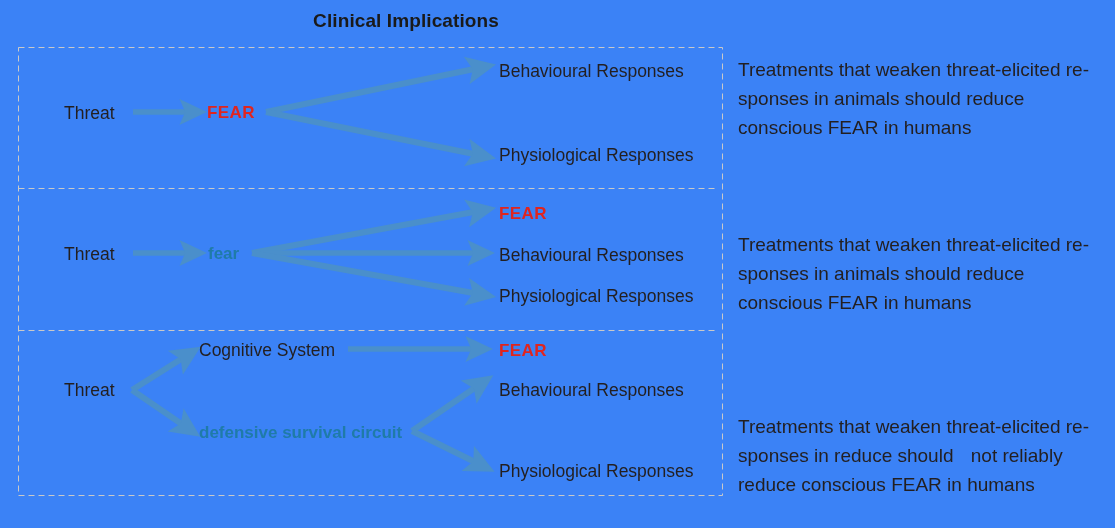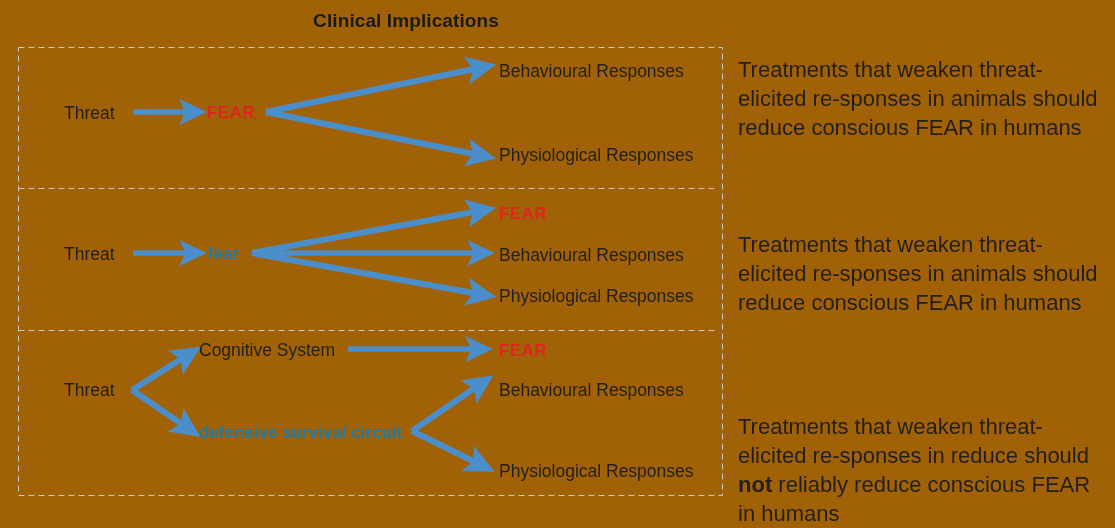--- a/index.html
+++ b/index.html
@@ -11,21 +11,21 @@
     width: 1115px;
     height: 528px;
     font-family: "Liberation Sans", sans-serif;
     color: #231f20;
     overflow: hidden;
   }
   #canvas {
     position: relative;
     width: 1115px;
     height: 528px;
-    background: #a16207;
+    background: #3b82f6;
   }
   #diagram-title {
     position: absolute;
     left: 0;
     top: 10px;
     width: 812px;
     text-align: center;
     font-size: 19px;
     font-weight: bold;
     color: #1a1a1a;
@@ -62,27 +62,27 @@
     stroke-width: 1;
     stroke-dasharray: 6 4;
   }
   .panel-divider {
     stroke: #c9c9c9;
     stroke-width: 1;
     stroke-dasharray: 6 4;
   }
   .note {
     position: absolute;
-    font-size: 22px;
+    font-size: 19px;
     line-height: 29px;
     color: #231f20;
     width: 372px;
     left: 738px;
   }
-  .note b { font-weight: bold; }
+  .note b { font-weight: normal; margin-left: 12px; }
   #note-1 { top: 55px; }
   #note-2 { top: 230px; }
   #note-3 { top: 412px; }
 </style>
 </head>
 <body>
 
 <div id="canvas">
 
   <div id="diagram-title">Clinical Implications</div>

